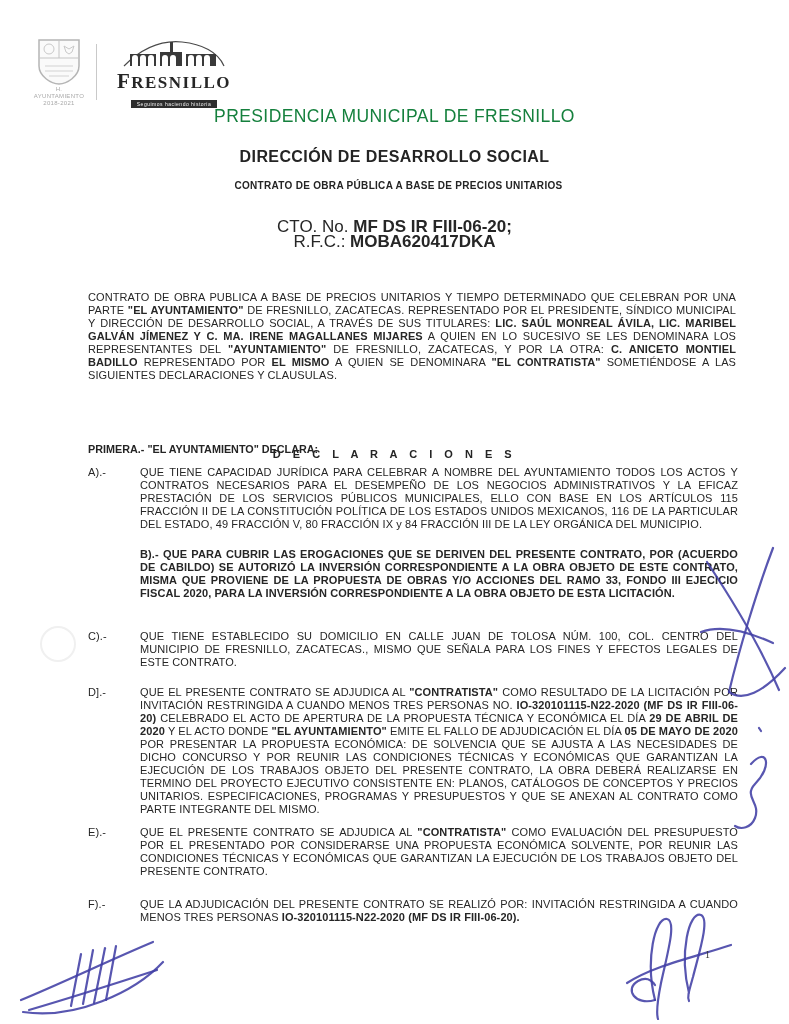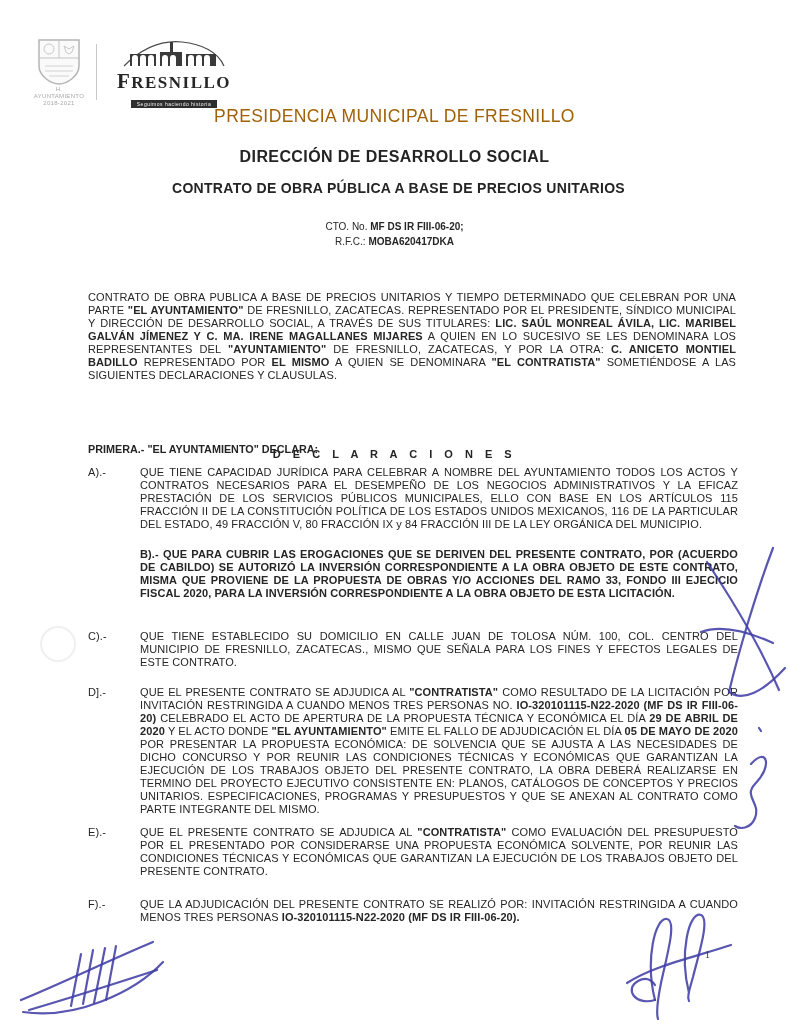--- a/index.html
+++ b/index.html
@@ -18,28 +18,28 @@
     font-family:"Liberation Serif",serif;font-size:17px;letter-spacing:1.5px;
     color:#262626;line-height:18px;font-weight:600;
   }
   .fresnillo-word::first-letter{font-size:21px;}
   .fresnillo-tagline{
     display:inline-block;background:#2e2e2e;color:#f2f2f2;font-size:5px;
     letter-spacing:.5px;padding:1px 6px;margin-top:1px;line-height:6px;
   }
   
   .title1{position:absolute;left:0;right:0;top:106px;text-align:center;
-    font-size:17.5px;letter-spacing:.4px;color:#a16207;}
+    font-size:17.5px;letter-spacing:.4px;color:#15803d;}
   .title2{position:absolute;left:0;right:0;top:148px;text-align:center;
     font-size:16px;font-weight:700;letter-spacing:.4px;color:#242424;}
   .title3{position:absolute;left:8px;right:0;top:180px;text-align:center;
-    font-size:14px;font-weight:700;letter-spacing:.3px;color:#242424;}
+    font-size:10px;font-weight:700;letter-spacing:.3px;color:#242424;}
   
   .ref{position:absolute;left:0;right:0;top:220px;text-align:center;
-    font-size:10px;line-height:14.5px;color:#262626;}
+    font-size:17px;line-height:14.5px;color:#262626;}
   
   .para,.item,.item-b{font-size:11px;line-height:13px;text-align:justify;color:#262626;
     letter-spacing:.1px;}
   .intro{position:absolute;left:88px;width:648px;top:291px;}
   .decl-heading{position:absolute;left:0;right:0;top:412px;text-align:center;
     font-size:11px;font-weight:700;letter-spacing:4.5px;color:#242424;margin-top:36px;}
   .primera{position:absolute;left:88px;width:648px;top:443px;
     font-size:10.8px;font-weight:700;color:#242424;}
   .item{position:absolute;left:88px;width:650px;display:flex;}
   .item .lbl{flex:none;width:52px;}

